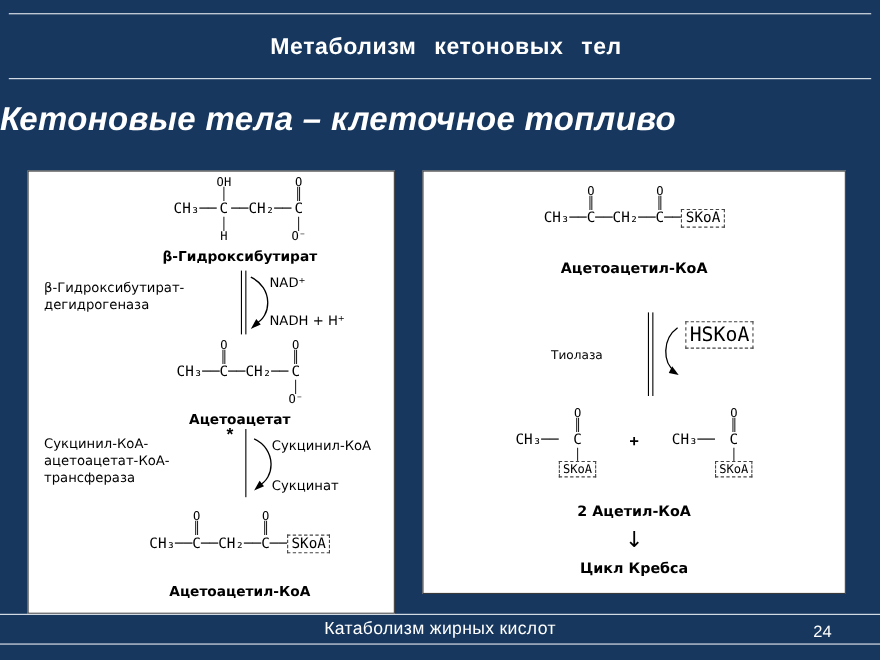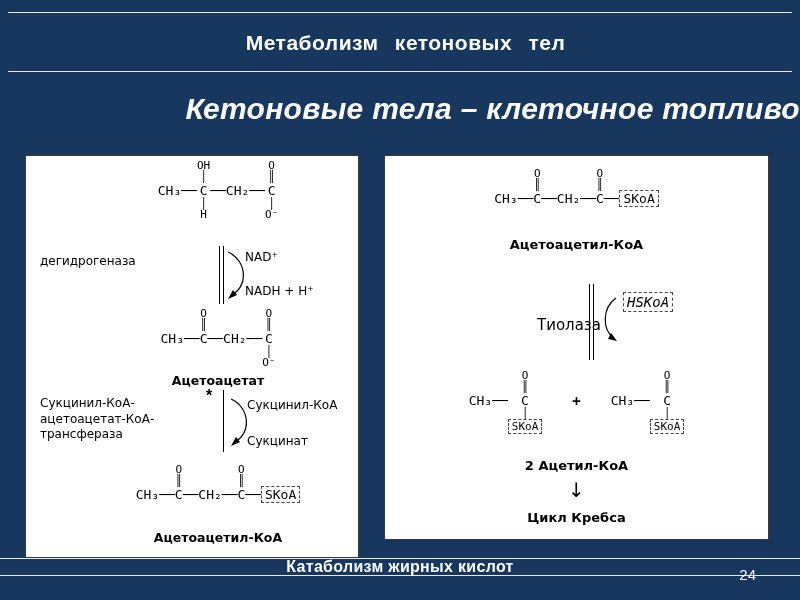--- a/index.html
+++ b/index.html
@@ -2,48 +2,48 @@
 <html><head>
 <meta charset="utf-8">
 <style>
   *{box-sizing:border-box;margin:0;padding:0;}
   html,body{width:800px;height:600px;}
   body{position:relative;background:var(--bg-color,#17375e);font-family:"Liberation Sans","DejaVu Sans",sans-serif;overflow:hidden;}
   .rule{position:absolute;left:8px;right:8px;height:1px;background:var(--line-color,#e6ebf2);}
   .rule-top{top:12px;}
   .rule-title{top:71px;}
   .slide-title{position:absolute;top:31px;left:0;width:100%;text-align:center;color:var(--light-text,#fff);font-size:21px;font-weight:700;word-spacing:10px;letter-spacing:.5px;padding-left:11px;}
-  .heading{position:absolute;top:92px;left:0;width:100%;text-align:right;color:var(--light-text,#fff);font-size:30px;font-weight:700;font-style:italic;letter-spacing:.3px;}
+  .heading{position:absolute;top:92px;left:0;width:100%;text-align:left;color:var(--light-text,#fff);font-size:30px;font-weight:700;font-style:italic;letter-spacing:.3px;}
   .panel{position:absolute;background:var(--panel-color,#fff);border:1px solid #3a3a3a;}
   .panel-left{left:25px;top:155px;width:334px;height:403px;}
   .panel-right{left:384px;top:155px;width:385px;height:385px;}
   .block{position:absolute;left:0;right:0;}
   .center{text-align:center;}
   .shift{transform:translateX(26px);}
   .formula{display:flex;justify-content:center;align-items:flex-start;font-family:"DejaVu Sans Mono","DejaVu Sans",monospace;color:var(--dark-text,#000);}
   .grp{display:flex;flex-direction:column;align-items:center;}
   .cell{display:flex;flex-direction:column;align-items:center;line-height:1;}
   .cell.top{height:24px;justify-content:flex-end;font-size:11px;}
   .cell.mid{min-height:16px;justify-content:center;font-size:13px;}
   .cell.bot{min-height:24px;justify-content:flex-start;font-size:11px;}
   .vbond{line-height:1;font-size:11px;}
   .dashed-box{border:1px dashed #444;padding:1px 3px;background:#fff;}
   .struct-label{margin-top:3px;font-size:12.5px;font-weight:600;color:#000;font-family:"DejaVu Sans",sans-serif;}
   .enzyme{position:absolute;left:14px;font-size:12px;color:#000;line-height:1.3;font-family:"DejaVu Sans",sans-serif;}
   .dline{position:absolute;width:5px;border-left:1.5px solid #000;border-right:1.5px solid #000;}
   .sline{position:absolute;width:0;border-left:1.5px solid #000;}
   .arc{position:absolute;}
   .cof{position:absolute;font-size:12px;color:#000;font-family:"DejaVu Sans",sans-serif;white-space:nowrap;}
-  .cof.mono{font-family:"DejaVu Sans Mono","DejaVu Sans",monospace;font-size:14px;font-style:italic;}
+  .cof.mono{font-family:"DejaVu Sans Mono","DejaVu Sans",monospace;font-size:18px;}
   .star{position:absolute;font-size:16px;font-weight:700;color:#000;line-height:1;}
   .prod-row{display:flex;justify-content:center;align-items:flex-start;gap:30px;}
   .plus{font-size:14px;font-weight:700;color:#000;margin-top:25px;font-family:"DejaVu Sans Mono","DejaVu Sans",monospace;}
   .mid-label{font-size:13px;font-weight:700;color:#000;font-family:"DejaVu Sans",sans-serif;margin-top:12px;}
   .down-arrow{font-size:20px;color:#000;line-height:1;font-family:"DejaVu Sans",sans-serif;}
-  .footer-band{position:absolute;left:0;right:0;top:558px;height:18px;border-top:1px solid var(--line-color,#e6ebf2);border-bottom:1px solid var(--line-color,#e6ebf2);display:flex;align-items:center;justify-content:center;color:var(--light-text,#fff);font-size:16px;font-weight:700;letter-spacing:.3px;}
+  .footer-band{position:absolute;left:0;right:0;top:558px;height:28px;border-top:1px solid var(--line-color,#e6ebf2);border-bottom:1px solid var(--line-color,#e6ebf2);display:flex;align-items:center;justify-content:center;color:var(--light-text,#fff);font-size:16px;font-weight:400;letter-spacing:.3px;}
   .pagenum{position:absolute;right:44px;top:566px;color:var(--light-text,#fff);font-size:15px;}
 </style>
 </head>
 <body style="--bg-color: #17375e; --panel-color: #ffffff; --line-color: #e6ebf2; --light-text: #ffffff; --dark-text: #000000;">
 
 <div>
 
   <div class="rule rule-top"></div>
   <div class="slide-title">Метаболизм кетоновых тел</div>
   <div class="rule rule-title"></div>
@@ -94,24 +94,26 @@
               <span>O</span>
               <span class="vbond">║</span>
             </span>
             <span class="cell mid">C</span>
             <span class="cell bot">
               <span class="vbond">│</span>
               <span>O⁻</span>
             </span>
           </span>
         </div>
+      <div class="struct-label">β-Гидроксибутират</div>
     </div>
 
     <div class="block" style="top:88px;height:62px;">
       <div class="enzyme" style="top:10px;">
+        <div>β-Гидроксибутират-</div>
         <div>дегидрогеназа</div>
       </div>
       <div class="dline" style="left:193px;top:2px;height:58px;"></div>
       <svg class="arc" style="left:200px;top:5px;" width="32" height="52" viewBox="0 0 32 52">
         <path d="M2 3 C 22 12, 22 39, 5 46" fill="none" stroke="#000" stroke-width="1.2"></path>
         <polygon points="2,50 11,46 7,41" fill="#000"></polygon>
       </svg>
       <div class="cof" style="left:219px;top:6px;">NAD⁺</div>
       <div class="cof" style="left:219px;top:40px;">NADH + H⁺</div>
     </div>
@@ -294,21 +296,21 @@
           <span class="grp">
             <span class="cell top"></span>
             <span class="cell mid dashed-box">SKoA</span>
             <span class="cell bot"></span>
           </span>
         </div>
       <div class="struct-label" style="margin-top:6px;font-size:13px;">Ацетоацетил-КоА</div>
     </div>
 
     <div class="block" style="top:128px;height:82px;">
-      <div class="enzyme" style="left:116px;top:32px;font-size:15px;margin-left:36px;">Тиолаза</div>
+      <div class="enzyme" style="left:116px;top:32px;font-size:11px;">Тиолаза</div>
       <div class="dline" style="left:204px;top:0;height:76px;"></div>
       <svg class="arc" style="left:211px;top:10px;" width="30" height="50" viewBox="0 0 30 50">
         <path d="M20 4 C 6 14, 6 36, 18 44" fill="none" stroke="#000" stroke-width="1.2"></path>
         <polygon points="21,47 12,45 15,39" fill="#000"></polygon>
       </svg>
       <div class="cof mono dashed-box" style="left:238px;top:8px;">HSKoA</div>
     </div>
 
     <div class="block" style="top:212px;">
       <div class="prod-row">

